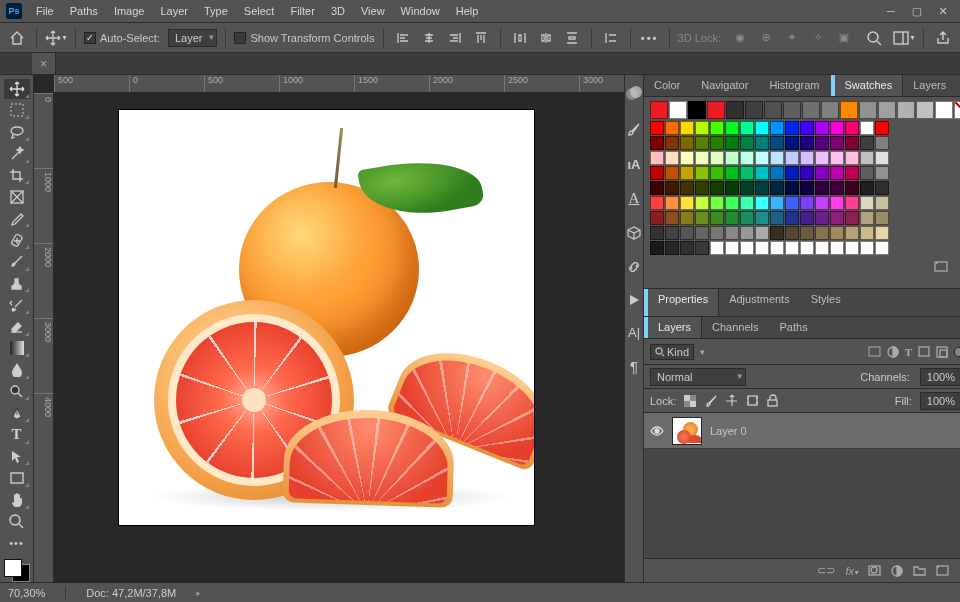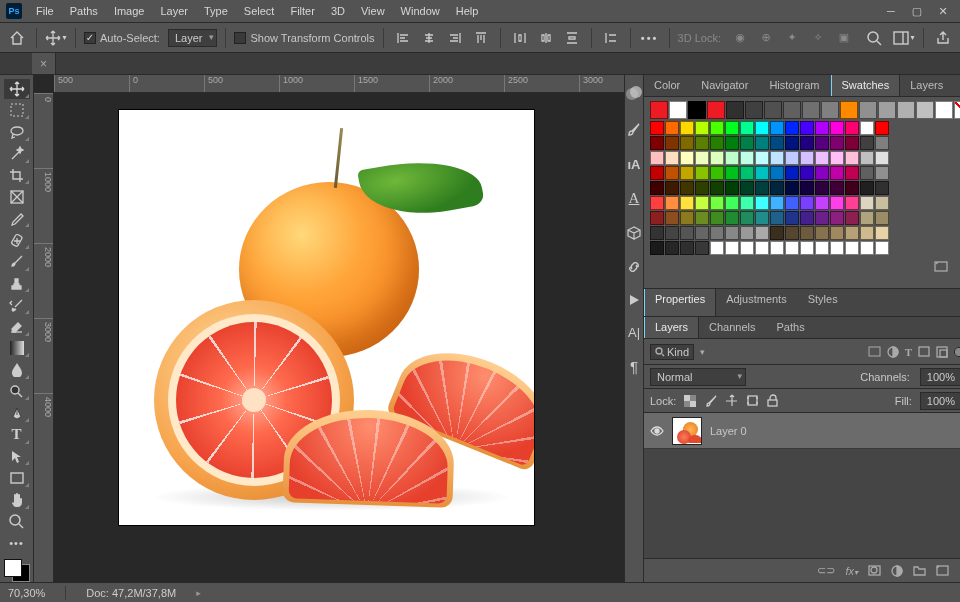--- a/index.html
+++ b/index.html
@@ -232,21 +232,21 @@
     flex:1;
     display:flex; flex-direction:column;
     background:#535353;
     border-right:1px solid #2a2a2a;
   }
   .panel-tabs {
     height:22px; background:#454545; border-bottom:1px solid #2a2a2a;
     display:flex; align-items:stretch; font-size:11px;
   }
   .ptab { padding:4px 10px 0; color:#bdbdbd; border-right:1px solid transparent;}
-  .ptab.active { background:#535353; color:#eaeaea; border-right:1px solid #2a2a2a; border-left:1px solid #7dd3fc;}
+  .ptab.active { background:#535353; color:#eaeaea; border-right:1px solid #2a2a2a; border-left:4px solid #7dd3fc;}
   .panel-menu { margin-left:auto; padding:4px 6px; color:#bdbdbd;}
 
   .swatch-panel {
     background:#535353;
     padding:4px 6px 4px 6px;
     height:192px;
     border-bottom:1px solid #2a2a2a;
   }
   .swatch-row-big { display:flex; gap:1px; margin-bottom:2px;}
   .swatch-row-big .sw { width:18px; height:18px; }

